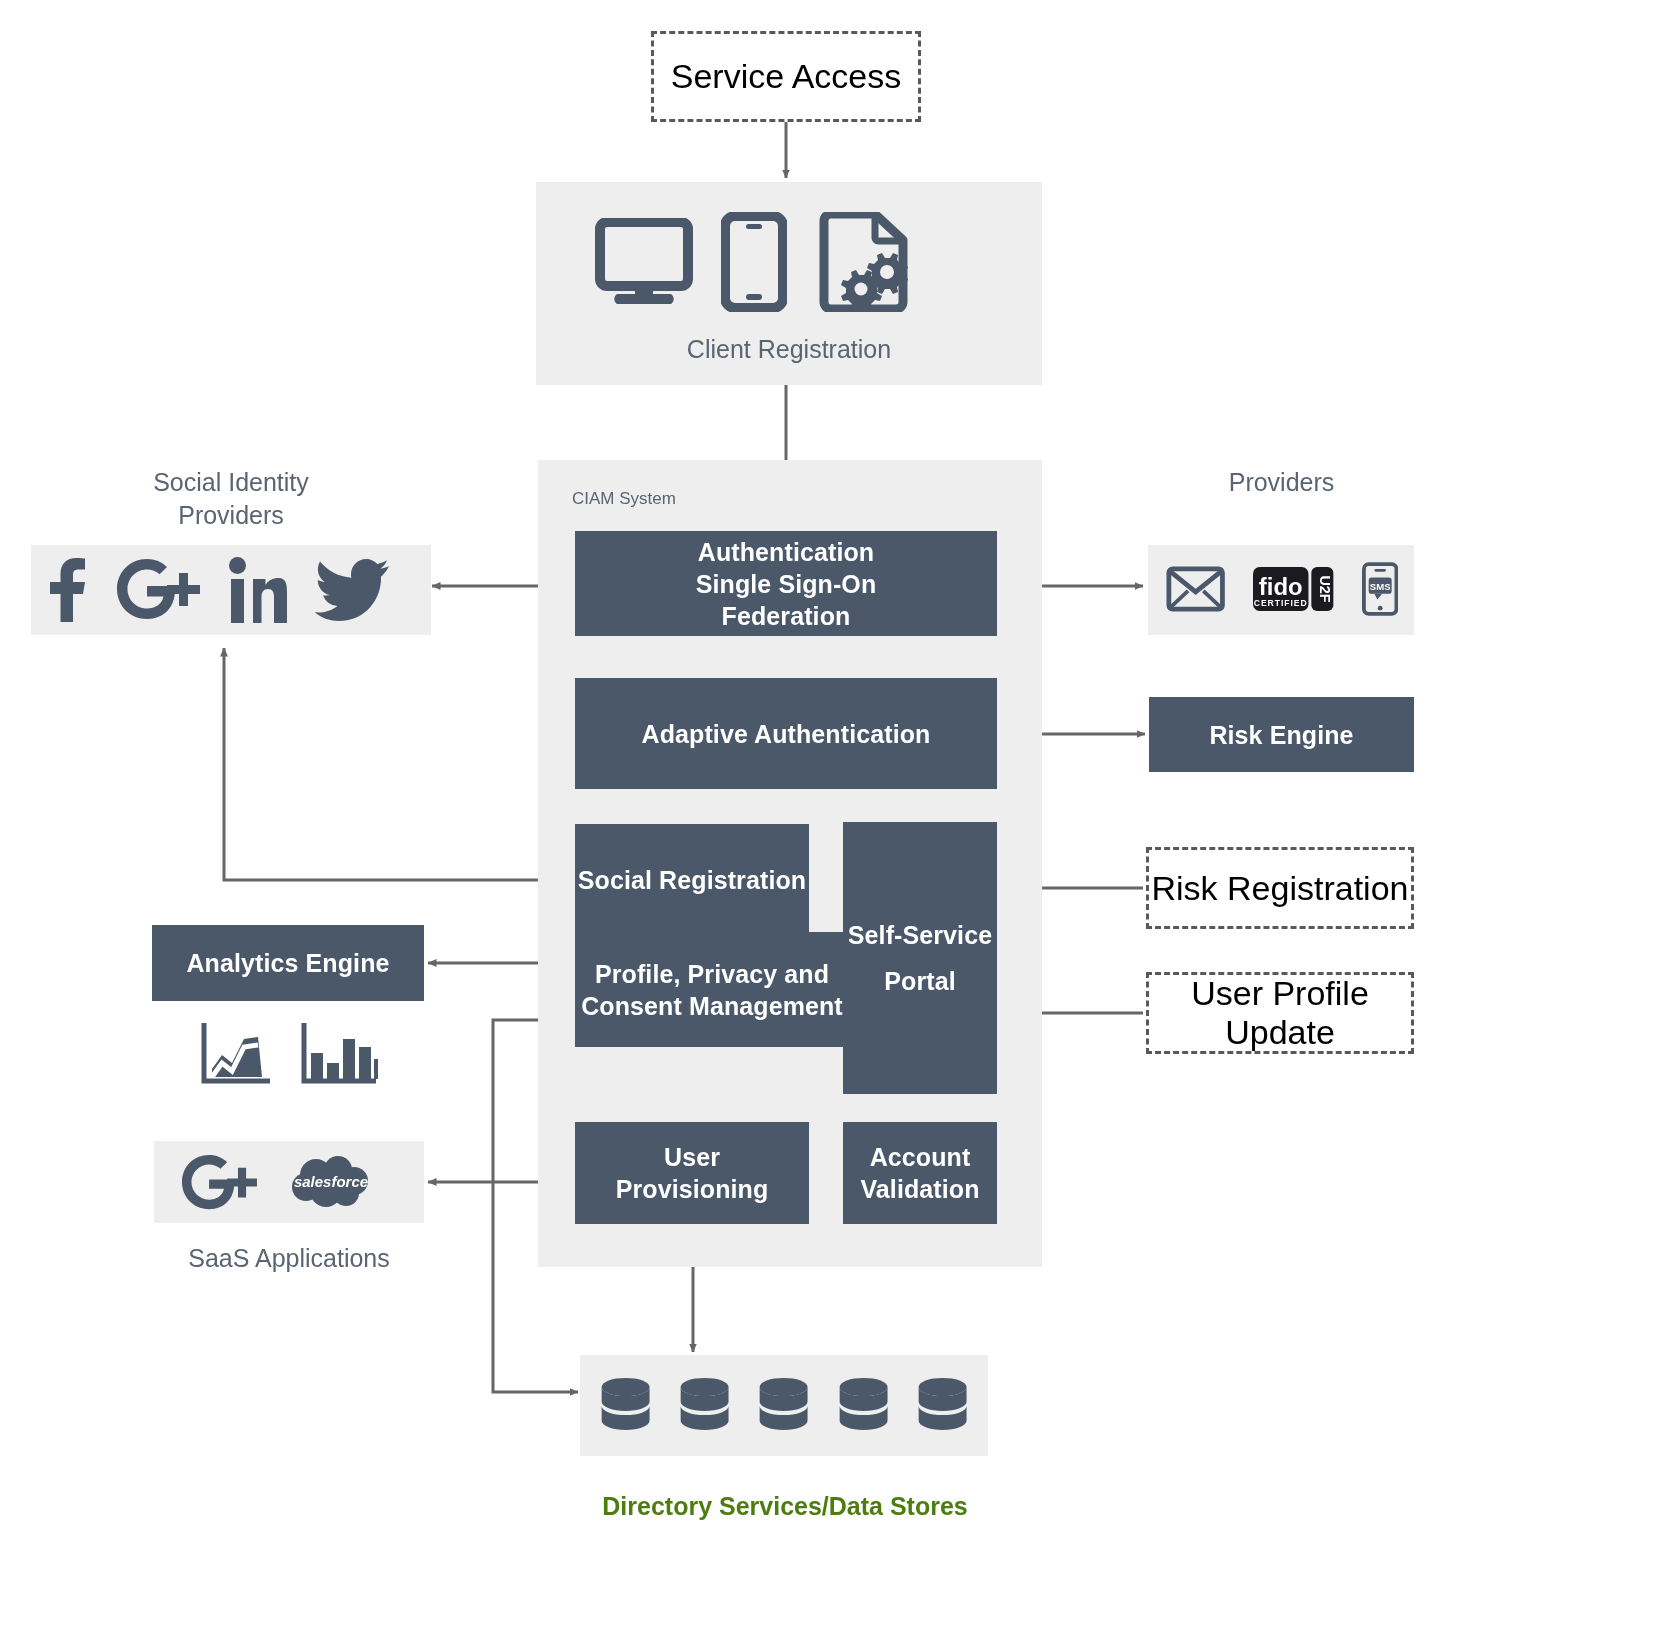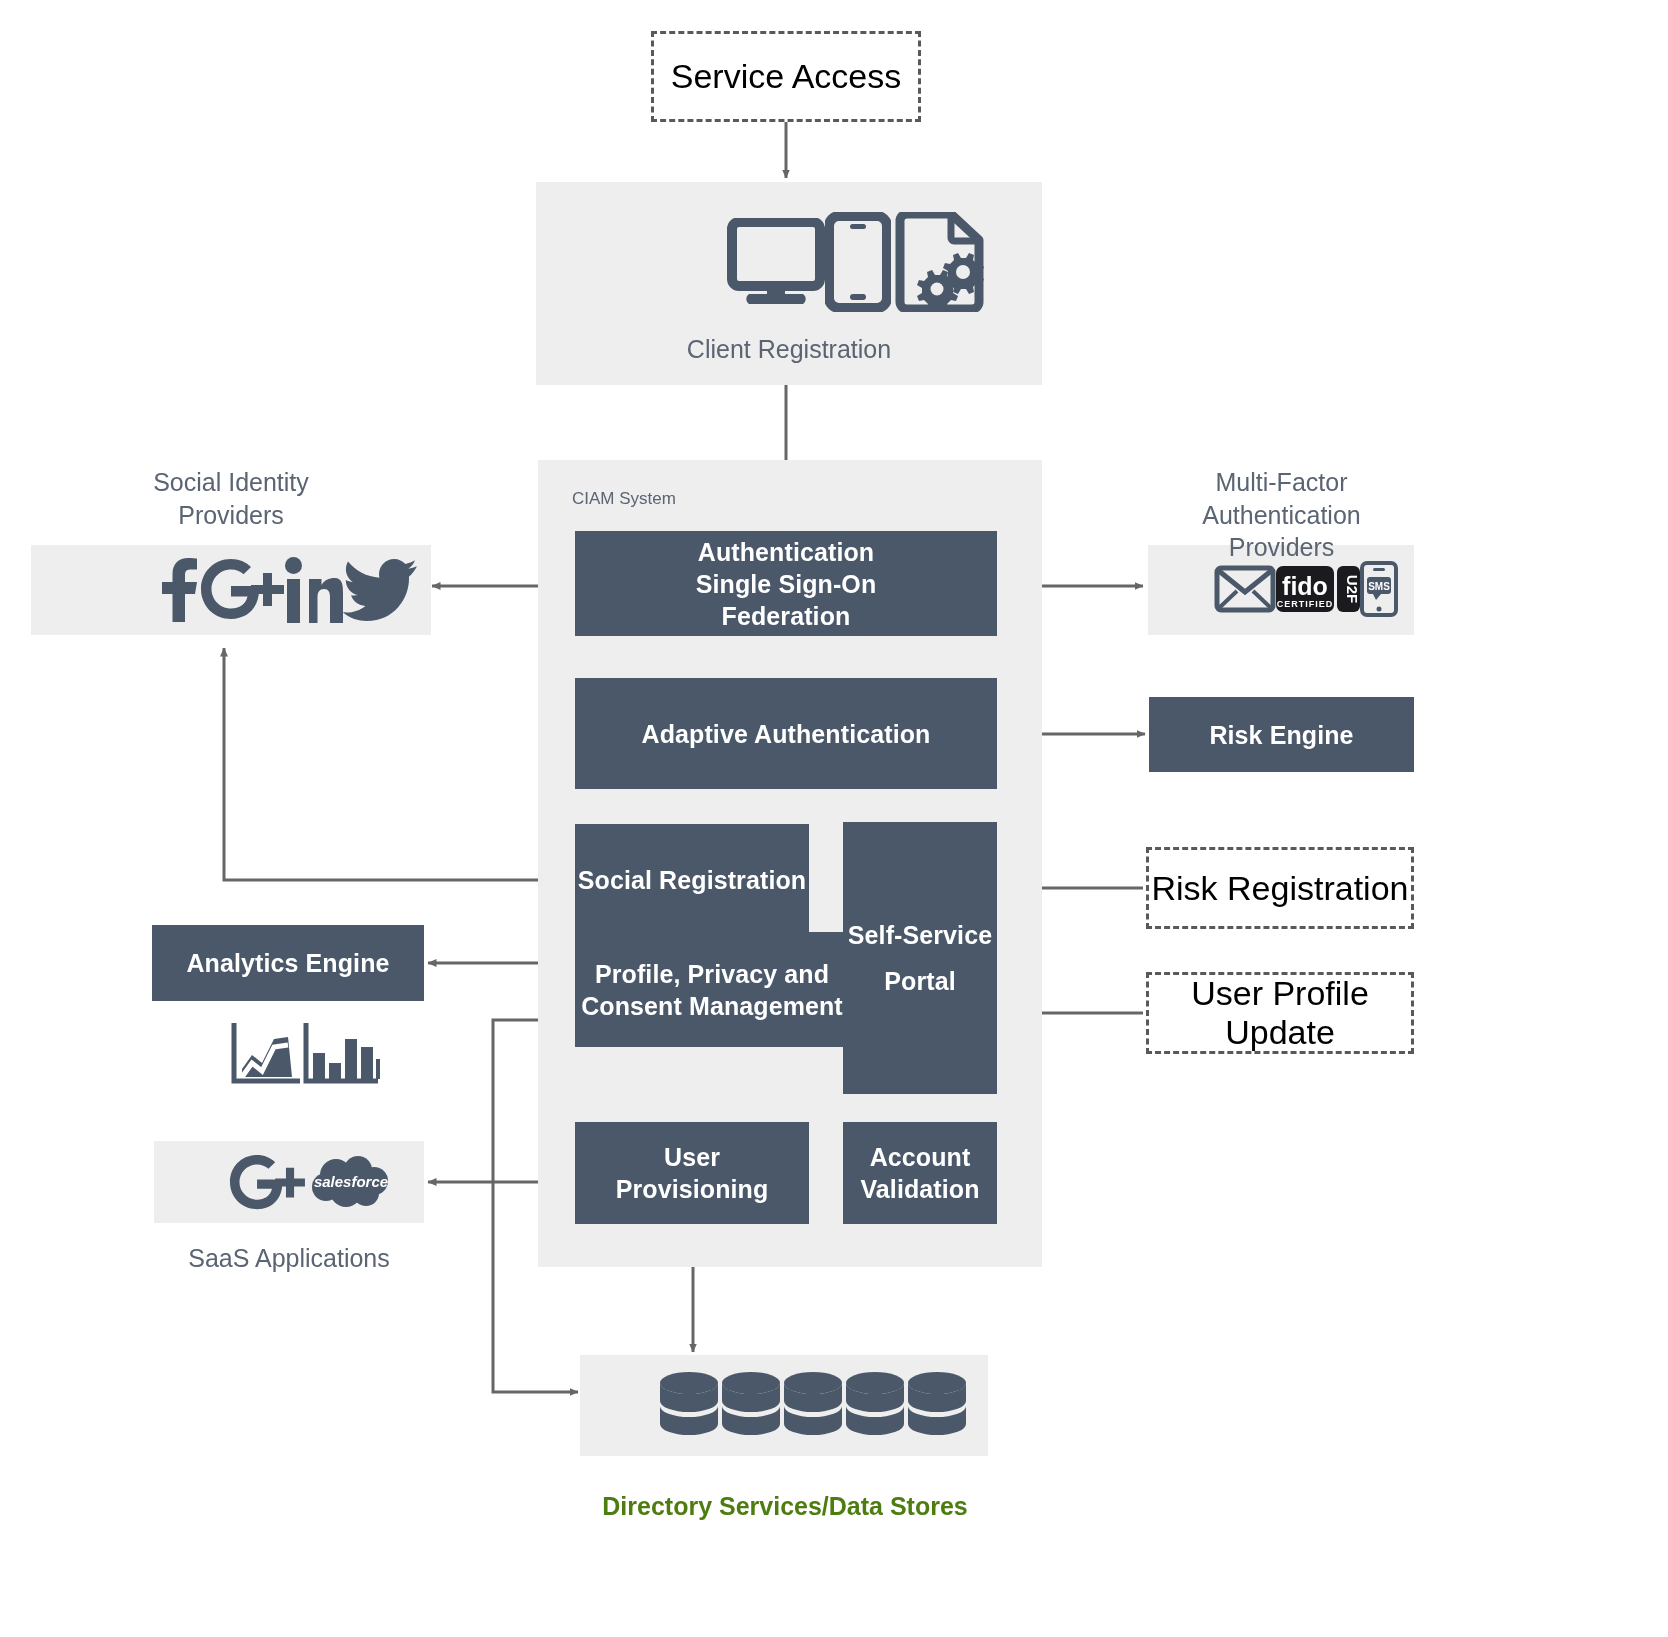--- a/index.html
+++ b/index.html
@@ -66,23 +66,24 @@
     font-size: 17px;
     color: #5a6472;
     text-align: left;
   }
 
   svg.wires { position: absolute; left: 0; top: 0; width: 1668px; height: 1637px; pointer-events: none; }
 
   .iconrow {
     display: flex;
     align-items: center;
-    justify-content: flex-end;
+    justify-content: flex-start;
     height: 100%;
     width: 100%;
+    gap: 28px;
   }
   .icon { display: block; }
 </style>
 </head>
 <body>
 
 <div id="canvas">
 
   <svg class="wires" viewBox="0 0 1668 1637">
     <defs>
@@ -179,21 +180,20 @@
     <span>Account</span>
     <span>Validation</span>
   </div>
 
   <div class="abs caption" style="left:31px; top:466px; width:400px;">
     <div>Social Identity</div>
     <div>Providers</div>
   </div>
 
   <div class="abs caption" style="left:1134px; top:466px; width:295px;">
-    <div>Multi-Factor Authentication</div>
     <div>Providers</div>
   </div>
 
   <div class="abs caption" style="left:536px; top:333px; width:506px;">Client Registration</div>
 
   <div class="abs caption" style="left:154px; top:1242px; width:270px;">SaaS Applications</div>
 
   <div class="abs caption bold" style="left:560px; top:1490px; width:450px;">Directory Services/Data Stores</div>
 
   <div class="abs" style="left:595px; top:212px; width:390px; height:100px;">

